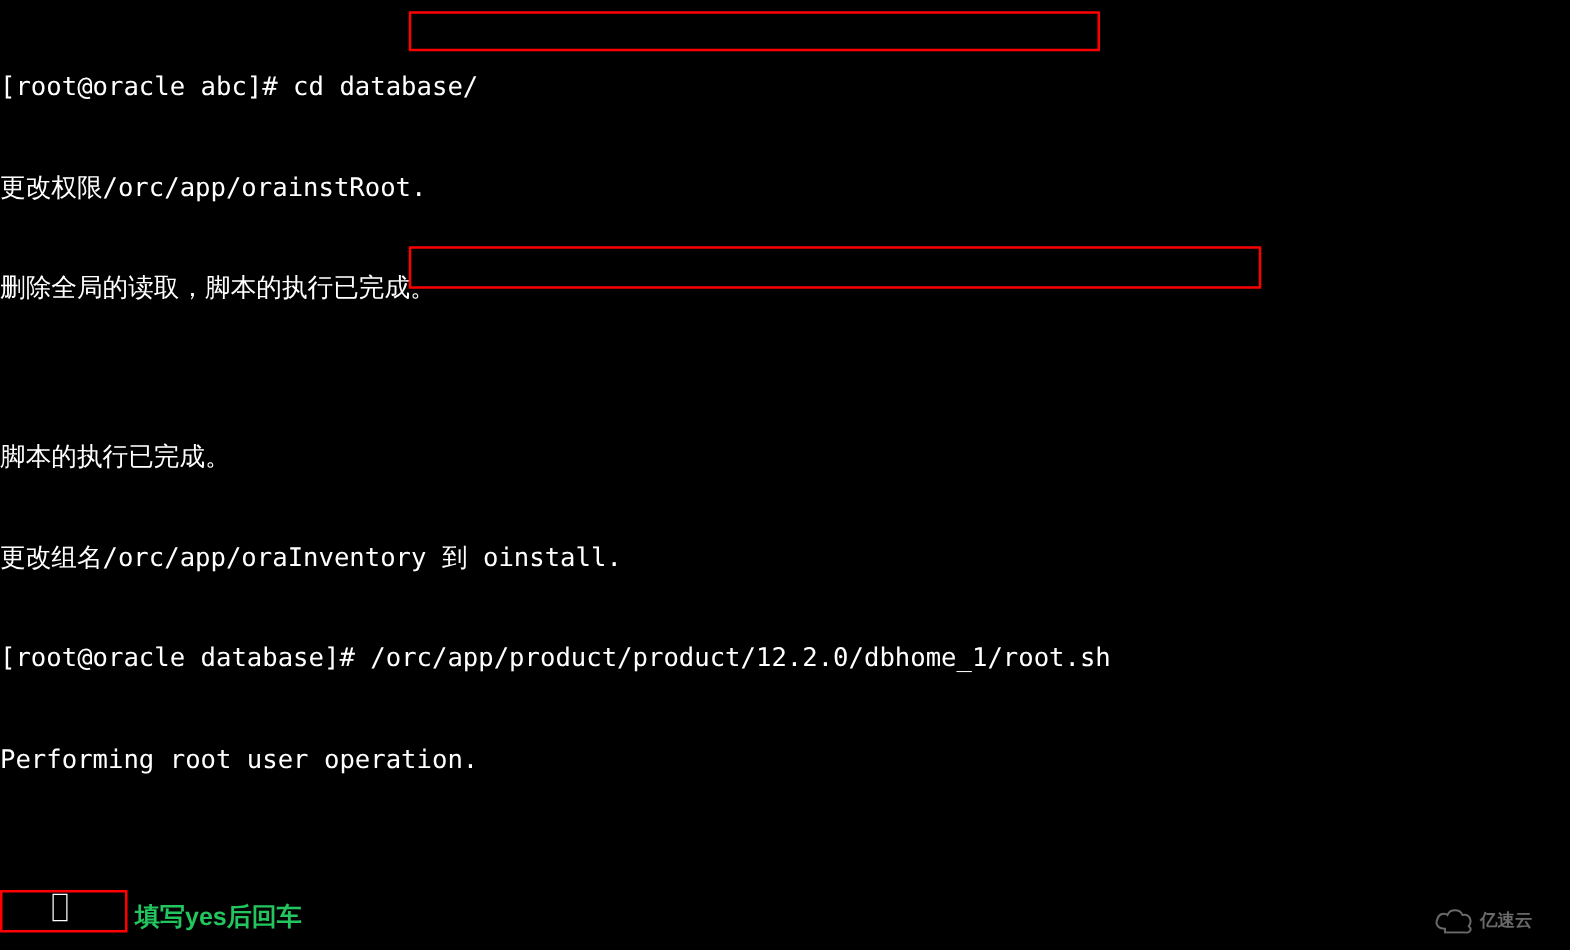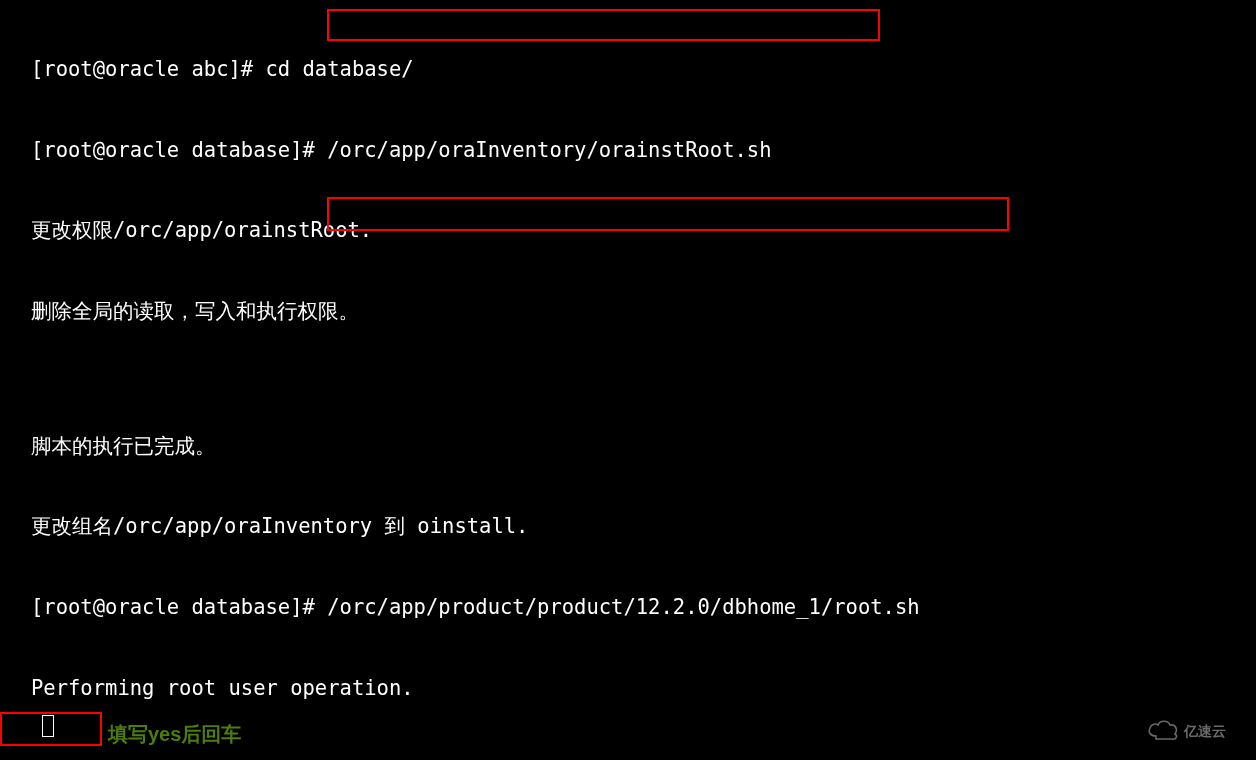--- a/index.html
+++ b/index.html
@@ -15,21 +15,20 @@
     width: 1256px;
     height: 760px;
     background: #000;
     color: #fff;
     font-family: "DejaVu Sans Mono", "Consolas", "Menlo", monospace;
     font-size: 20.5px;
     line-height: 26.9px;
     white-space: pre;
     padding-top: 2px;
     box-sizing: border-box;
-    padding-left: 31px;
   }
   .line { display: block; }
   .box1 {
     position: absolute;
     border: 2px solid #f00;
     top: 9px;
     left: 327px;
     width: 549px;
     height: 28px;
     pointer-events: none;
@@ -47,21 +46,21 @@
     position: absolute;
     border: 2px solid #f00;
     top: 712px;
     left: 0;
     width: 98px;
     height: 30px;
     pointer-events: none;
   }
   .annot {
     position: absolute;
-    color: #4d7c0f;
+    color: #22c55e;
     font-family: "Microsoft YaHei", "SimHei", sans-serif;
     font-weight: 700;
     font-size: 20px;
     top: 721px;
     left: 108px;
     white-space: nowrap;
   }
   .cursor {
     position: absolute;
     border: 1px solid #fff;
@@ -72,35 +71,35 @@
   }
   .watermark {
     position: absolute;
     right: 14px;
     bottom: 6px;
     width: 96px;
     height: 36px;
     opacity: 0.55;
     color: #bfbfbf;
     display: flex;
+    align-items: center;
     gap: 4px;
     font-family: "Microsoft YaHei", sans-serif;
     font-size: 14px;
     font-weight: 600;
   }
   .watermark svg { flex: none; }
 </style>
 </head>
 <body>
 
 <div class="terminal">
   <span class="line">[root@oracle abc]# cd database/</span>
-  <span class="line"><span>[root@oracle database]# </span><span>/orc/app/oraInventory/orainstRoot.sh</span></span>
   <span class="line">更改权限/orc/app/orainstRoot.</span>
-  <span class="line">删除全局的读取，写入和执行权限。</span>
+  <span class="line">删除全局的读取，脚本的执行已完成。</span>
   <span class="line"></span>
   <span class="line">脚本的执行已完成。</span>
   <span class="line">更改组名/orc/app/oraInventory 到 oinstall.</span>
   <span class="line"><span>[root@oracle database]# </span><span>/orc/app/product/product/12.2.0/dbhome_1/root.sh</span></span>
   <span class="line">Performing root user operation.</span>
   <span class="line"></span>
   
   
   
   <span class="line"></span>

